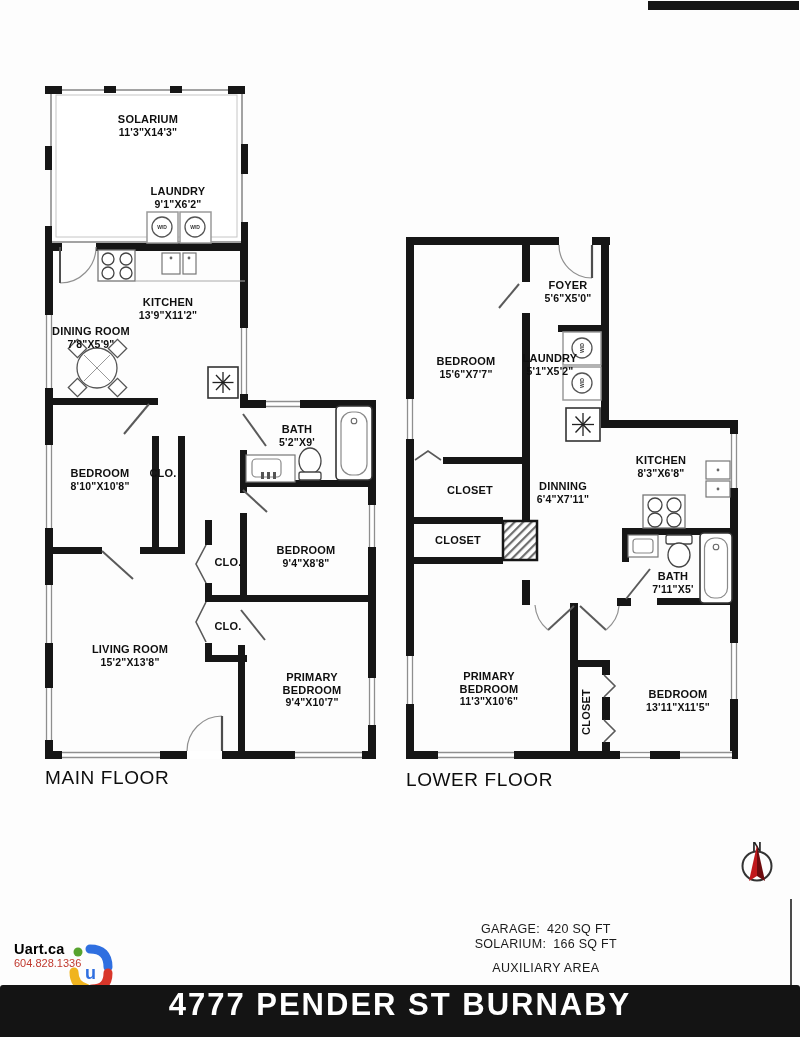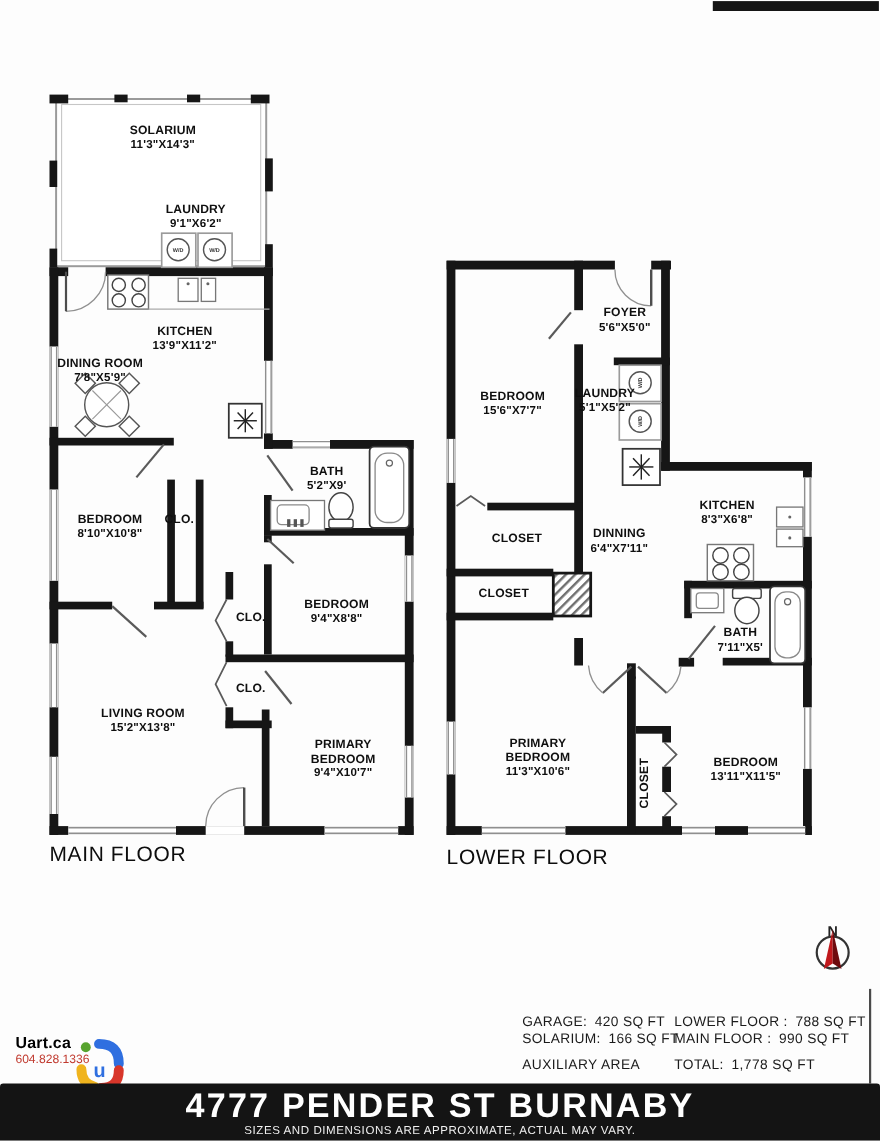--- a/index.html
+++ b/index.html
@@ -4,21 +4,21 @@
 <style>
   html,body{margin:0;padding:0;background:#fff;}
   .canvas{position:relative;width:800px;height:1037px;background:#fdfdfd;font-family:"Liberation Sans",sans-serif;overflow:hidden;}
   .plan-svg{position:absolute;left:0;top:0;}
   .topbar{position:absolute;left:648px;top:1px;width:151px;height:9px;background:#151515;}
   .room-label{position:absolute;transform:translate(-50%,-50%);text-align:center;color:#0f0f0f;font-weight:bold;font-size:11px;line-height:12.5px;letter-spacing:.2px;}
   .room-label div{white-space:pre-line;}
   .room-label .dims{font-size:10.5px;}
   .room-label.vertical{transform:translate(-50%,-50%) rotate(-90deg);}
   .floor-title{position:absolute;font-weight:normal;font-size:19px;letter-spacing:.6px;color:#0d0d0d;}
-  .area-col{position:absolute;text-align:left;font-size:12.5px;line-height:14.5px;color:#1b1b1b;letter-spacing:.3px;}
+  .area-col{position:absolute;text-align:center;font-size:12.5px;line-height:14.5px;color:#1b1b1b;letter-spacing:.3px;}
   .area-col .value{margin-left:7px;}
   .area-col .foot{font-weight:normal;margin-top:10px;letter-spacing:.4px;}
   .vline{position:absolute;left:790px;top:899px;width:2px;height:86px;background:#4a4a4a;}
   .brand{position:absolute;left:14px;top:941px;}
   .brand-site{font-weight:bold;font-size:14.5px;color:#000000;letter-spacing:.2px;}
   .brand-phone{font-size:11px;color:#c0392e;margin-top:0px;}
   .titlebar{position:absolute;left:0;top:985px;width:800px;height:60px;background:#141414;border-radius:3px;color:#fff;text-align:center;box-sizing:border-box;padding-top:4px;}
   .address{font-size:31px;font-weight:bold;letter-spacing:2px;line-height:32px;}
   .disclaimer{font-size:10.5px;letter-spacing:.5px;color:#f0f0f0;margin-top:1px;}
 </style>
@@ -418,25 +418,19 @@
   <div class="brand">
     <div class="brand-site">Uart.ca</div>
     <div class="brand-phone">604.828.1336</div>
   </div>
 
   <div class="area-col" style="right:183px;top:922px">
     <div><span>GARAGE:</span><span class="value">420 SQ FT</span></div>
     <div><span>SOLARIUM:</span><span class="value">166 SQ FT</span></div>
     <div class="foot">AUXILIARY AREA</div>
   </div>
-  <div class="area-col" style="right:13px;top:922px">
-    <div><span>LOWER FLOOR :</span><span class="value">788 SQ FT</span></div>
-    <div><span>MAIN FLOOR :</span><span class="value">990 SQ FT</span></div>
-    <div class="foot"><span>TOTAL:</span><span class="value">1,778 SQ FT</span></div>
-  </div>
   <div class="vline"></div>
 
   <div class="titlebar">
     <div class="address">4777 PENDER ST BURNABY</div>
-    <div class="disclaimer">SIZES AND DIMENSIONS ARE APPROXIMATE, ACTUAL MAY VARY.</div>
   </div>
 
 </div>
 
 </body></html>

